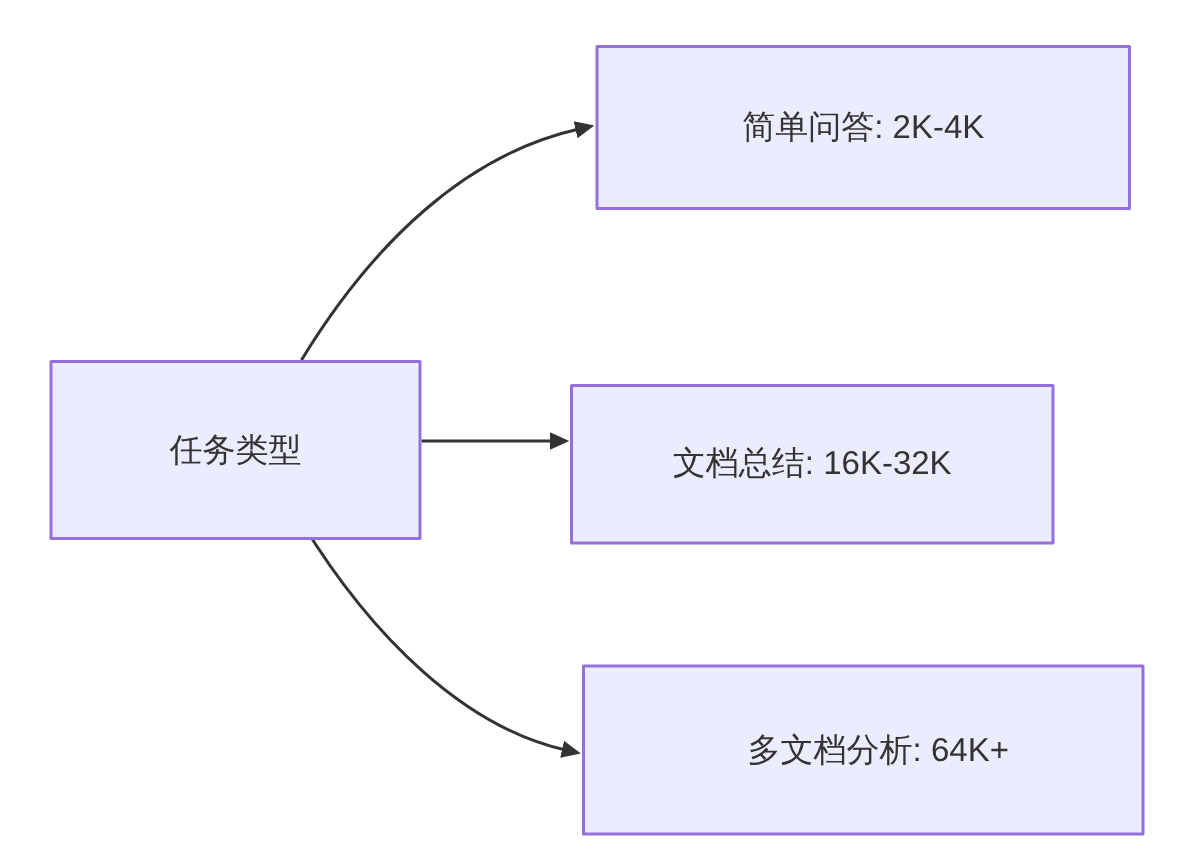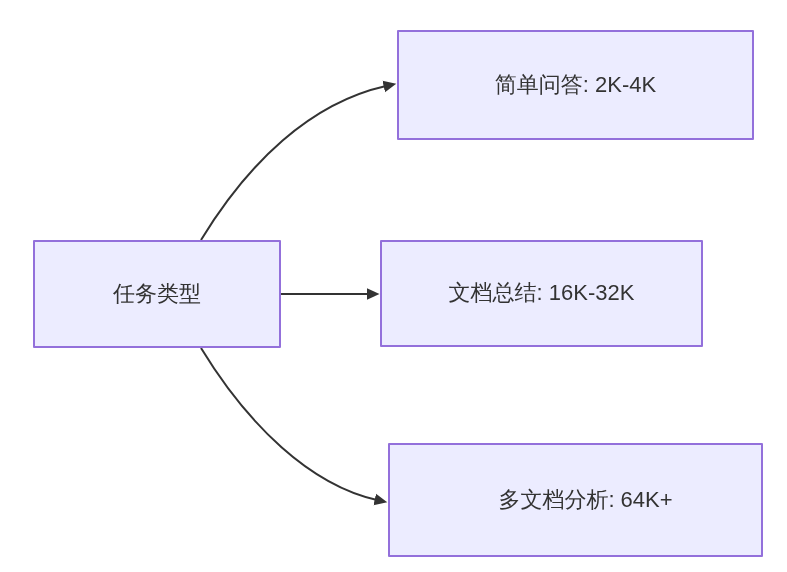--- a/index.html
+++ b/index.html
@@ -42,23 +42,23 @@
     align-items: center;
     justify-content: center;
     text-align: center;
   }
   .node-label {
     font-size: 22px;
     color: var(--text-color);
     line-height: 1.2;
     white-space: nowrap;
   }
-  .node-root        { left: 33px;  top: 240px; width: 248px; height: 108px; }
+  .node-root        { left: 33px;  top: 240px; width: 248px; height: 120px; }
   .node-simple-qa   { left: 397px; top: 30px;  width: 357px; height: 110px; }
-  .node-doc-summary { left: 380px; top: 240px; width: 323px; height: 107px; }
+  .node-doc-summary { left: 380px; top: 256px; width: 323px; height: 107px; }
   .node-multi-doc   { left: 388px; top: 443px; width: 375px; height: 114px; padding-left: 20px; }
 </style>
 </head>
 <body>
 
 <div class="canvas">
 
   <svg class="edge-layer" viewBox="0 0 787 572" xmlns="http://www.w3.org/2000/svg">
     <defs>
       <marker id="arrowhead" viewBox="0 0 12 12" refX="2" refY="6" markerWidth="14" markerHeight="14" markerUnits="userSpaceOnUse" orient="auto">

